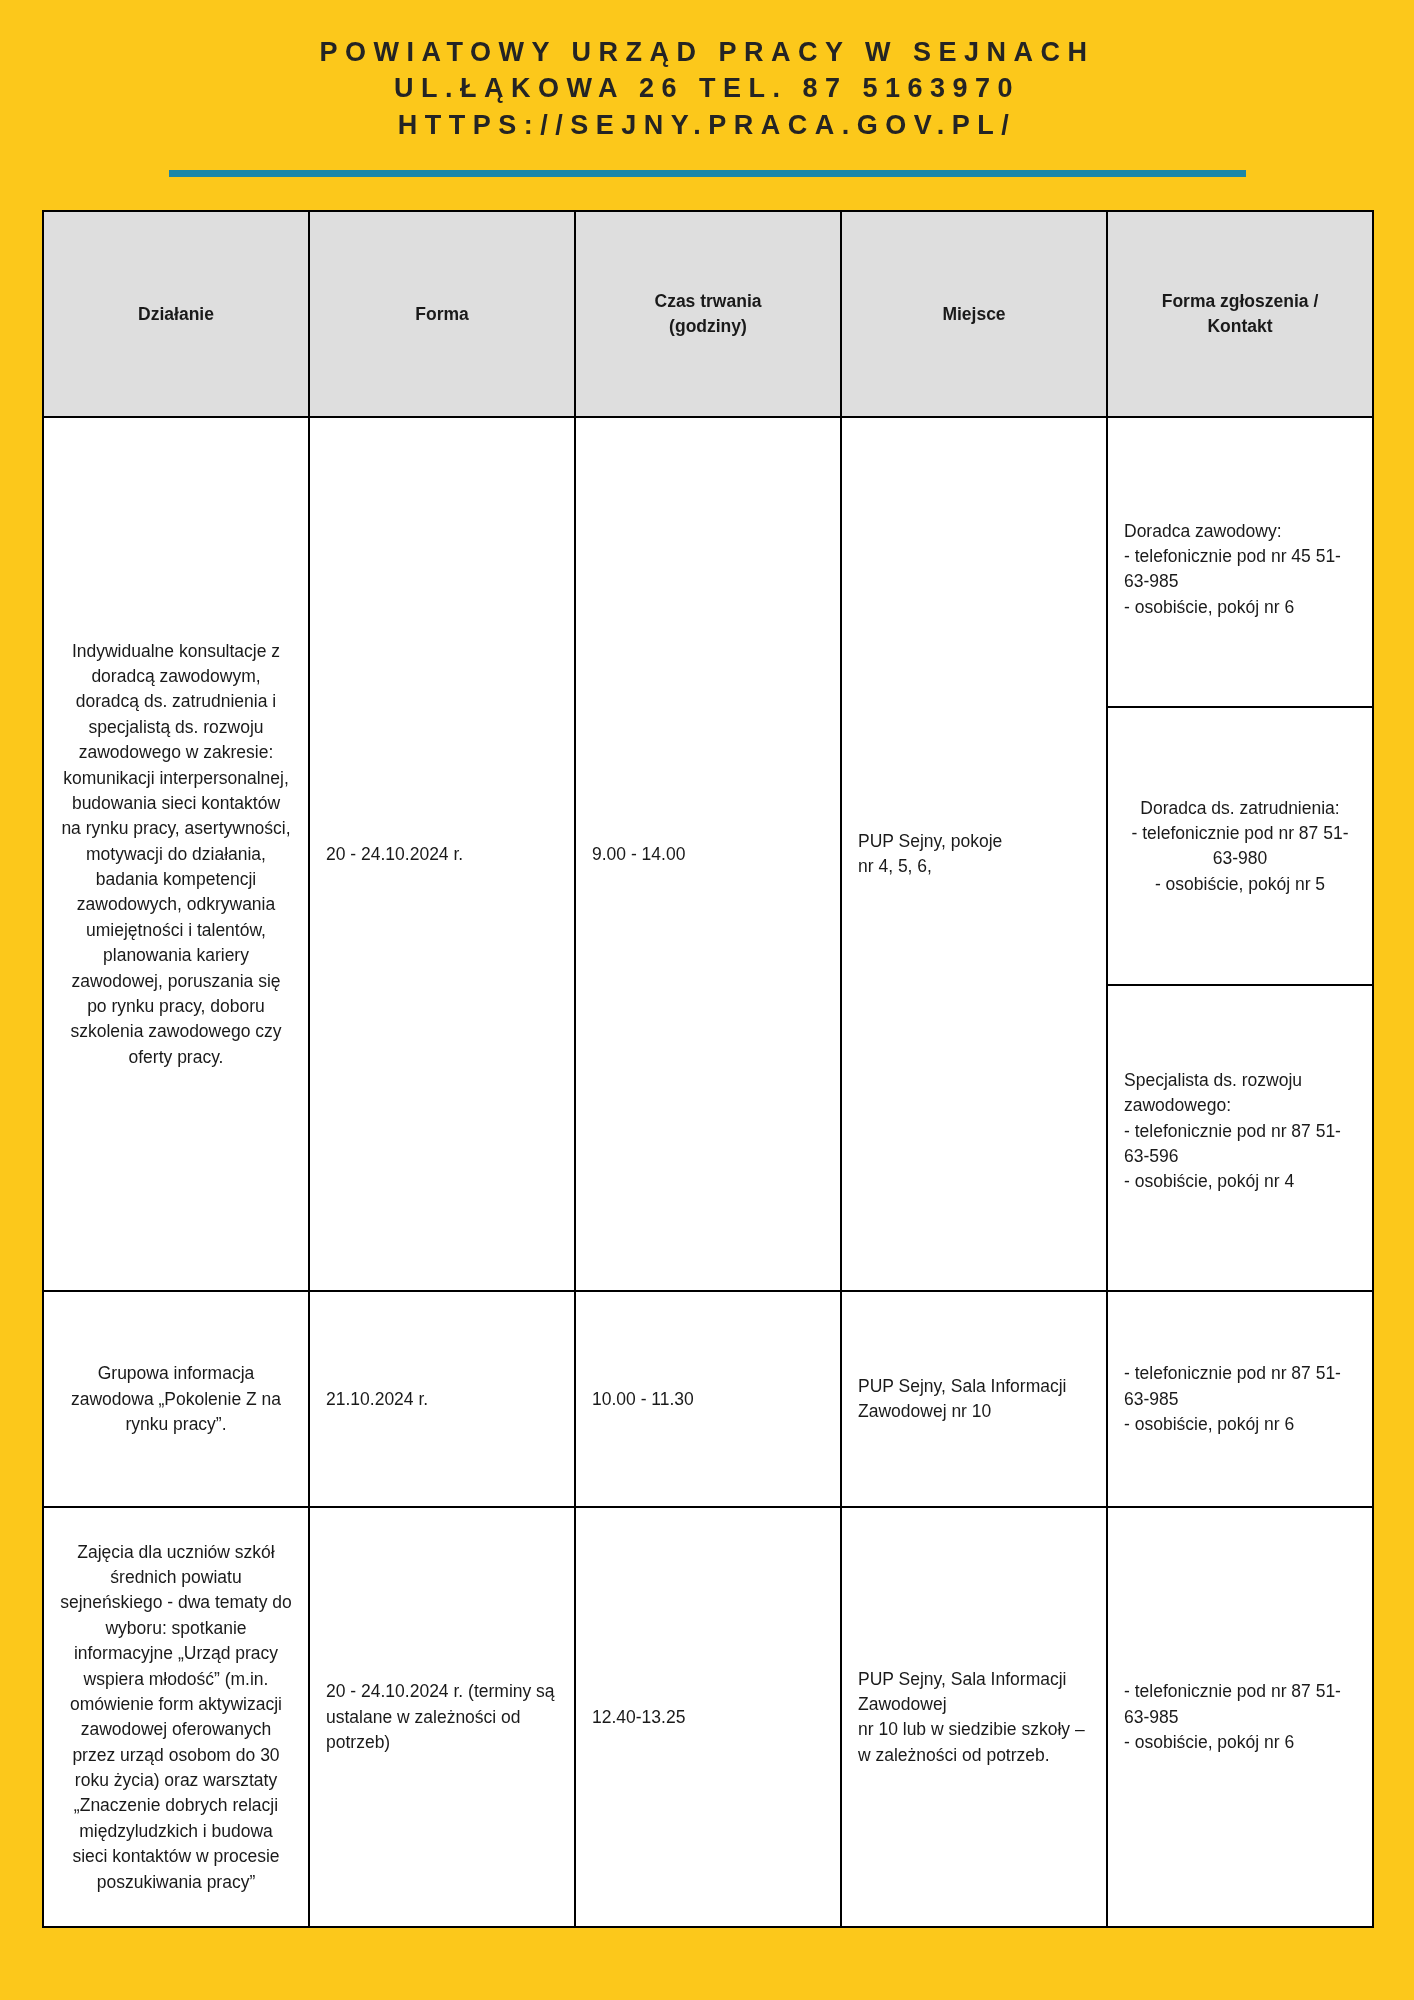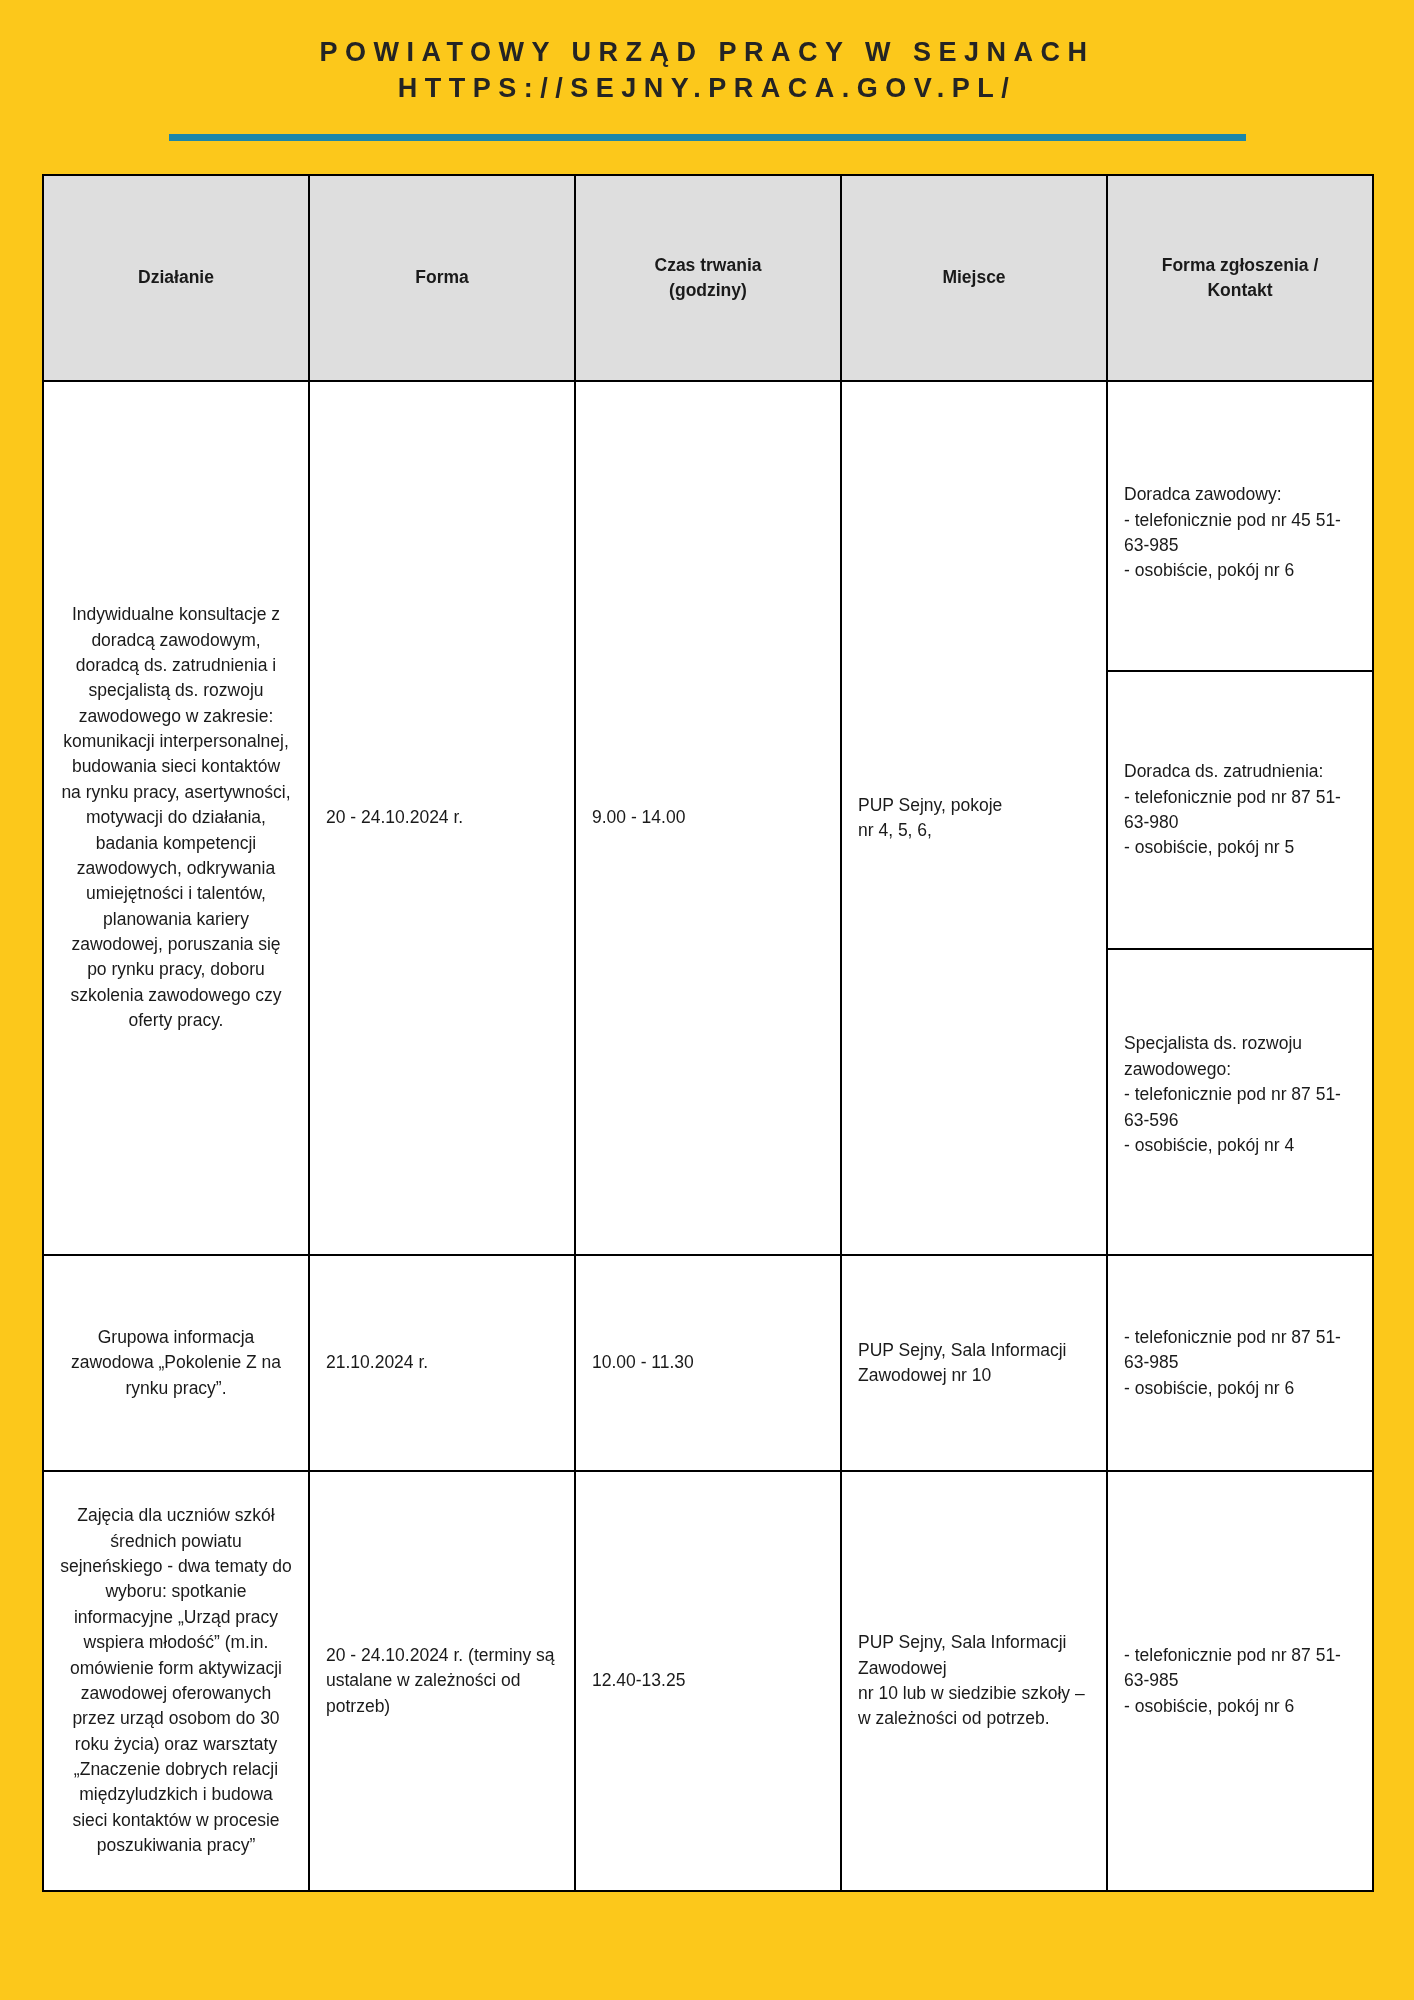--- a/index.html
+++ b/index.html
@@ -90,36 +90,37 @@
     border-bottom: 2px solid #000;
     display: flex;
     align-items: center;
     font-size: 17.5px;
     line-height: 1.45;
   }
   .contact-split .sub:last-child {
     border-bottom: none;
   }
   .sub-a { height: 276px; }
-  .sub-b { height: 278px; }
+  .sub-b { height: 278px; text-align: center; }
   .sub-c { height: 290px; }
   .nowrap-pre {
     white-space: pre-line;
   }
   .row-1 td { height: 844px; }
   .row-2 td { height: 186px; }
   .row-3 td { height: 390px; }
 </style>
 </head>
 <body>
 
 <div class="page">
 
   <div class="header">
     <div class="header-line">POWIATOWY URZĄD PRACY W SEJNACH</div>
+    <div class="header-line">UL.ŁĄKOWA 26 TEL. 87 5163970</div>
     <div class="header-line">HTTPS://SEJNY.PRACA.GOV.PL/</div>
     <div class="rule"></div>
   </div>
 
   <div class="table-wrap">
     <table class="schedule">
       <colgroup>
         <col class="c1">
           <col class="c2">
           <col class="c3">

